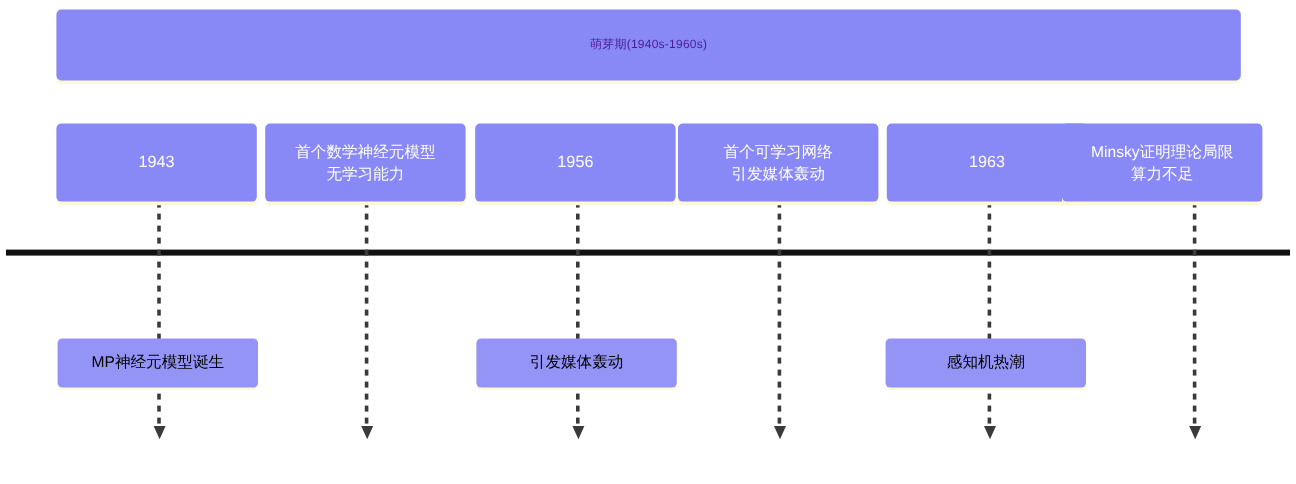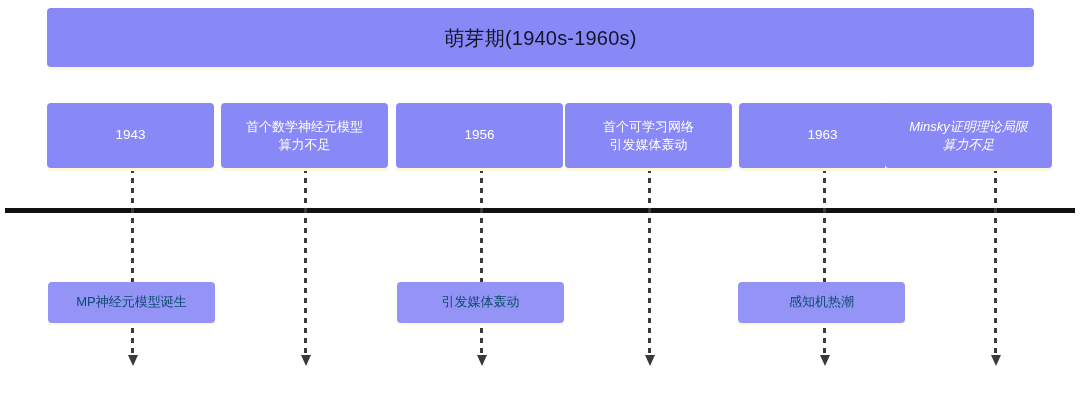--- a/index.html
+++ b/index.html
@@ -29,22 +29,22 @@
     height: 59px;
     background: #8888f6;
     border-radius: 4px;
     box-shadow: 0 3px 0 0 #fdf8d8;
     display: flex;
     align-items: center;
     justify-content: center;
     box-sizing: border-box;
   }
   .era-header-label {
-    color: #0f172a;
-    font-size: 20px;
+    color: #4c1d95;
+    font-size: 10px;
     line-height: 1;
     letter-spacing: 0.2px;
     text-align: right;
   }
 
   
   .axis-line {
     position: absolute;
     left: 5px;
     top: 208px;
@@ -110,21 +110,21 @@
     background: #9494f7;
     border-radius: 4px;
     box-shadow: 0 2px 0 0 #fdf8d8;
     display: flex;
     align-items: center;
     justify-content: center;
     box-sizing: border-box;
     padding: 0 6px;
   }
   .outcome-box-label {
-    color: #0c4a6e;
+    color: #000000;
     font-size: 13px;
     line-height: 1.3;
     text-align: center;
   }
 </style>
 </head>
 <body>
 
 <div id="timeline-canvas">
 
@@ -145,33 +145,33 @@
       <div class="arrow-head" style="left: 649px;"></div>
       <div class="connector" style="left: 823px;"></div>
       <div class="arrow-head" style="left: 824px;"></div>
       <div class="connector" style="left: 994px;"></div>
       <div class="arrow-head" style="left: 995px;"></div>
       <div class="event-box is-year" style="left: 47px;">
         <span class="event-box-label">1943</span>
       </div>
       <div class="event-box" style="left: 221px;">
         <span class="event-box-label">首个数学神经元模型
-算力不足</span>
+无学习能力</span>
       </div>
       <div class="event-box is-year" style="left: 396px;">
         <span class="event-box-label">1956</span>
       </div>
       <div class="event-box" style="left: 565px; align-items: center;">
         <span class="event-box-label">首个可学习网络
 引发媒体轰动</span>
       </div>
       <div class="event-box is-year" style="left: 739px;">
         <span class="event-box-label">1963</span>
       </div>
-      <div class="event-box" style="left: 885px; font-style: italic;">
+      <div class="event-box" style="left: 885px;">
         <span class="event-box-label">Minsky证明理论局限
 算力不足</span>
       </div>
       <div class="outcome-box" style="left: 48px;">
         <span class="outcome-box-label">MP神经元模型诞生</span>
       </div>
       <div class="outcome-box" style="left: 397px;">
         <span class="outcome-box-label">引发媒体轰动</span>
       </div>
       <div class="outcome-box" style="left: 738px;">

